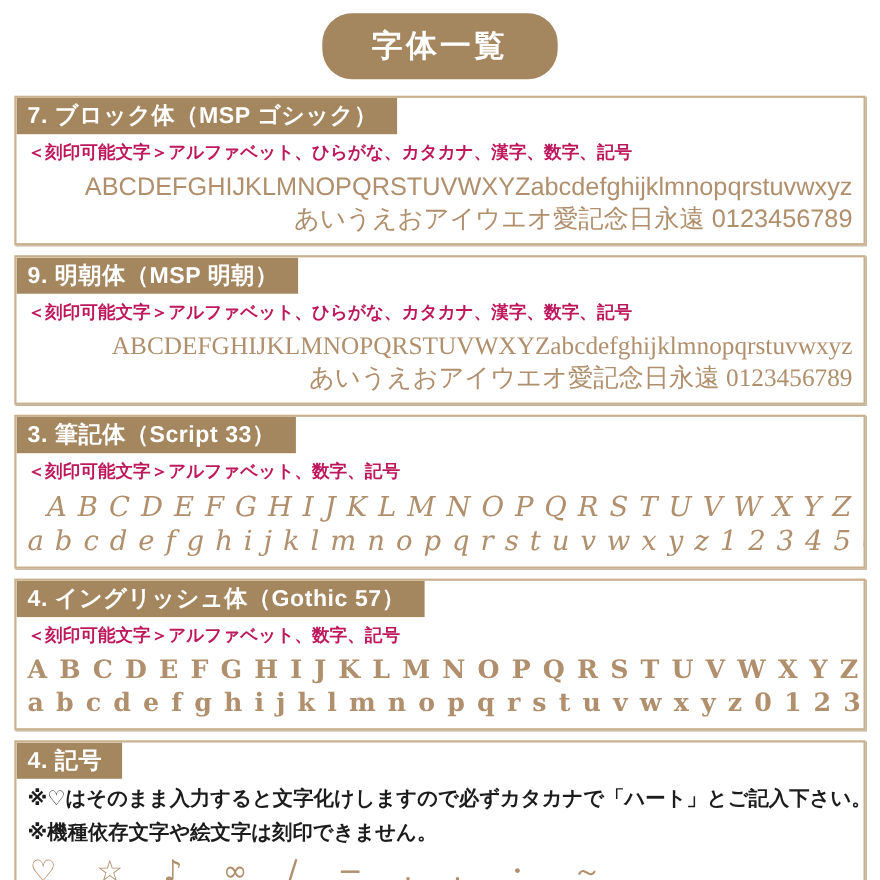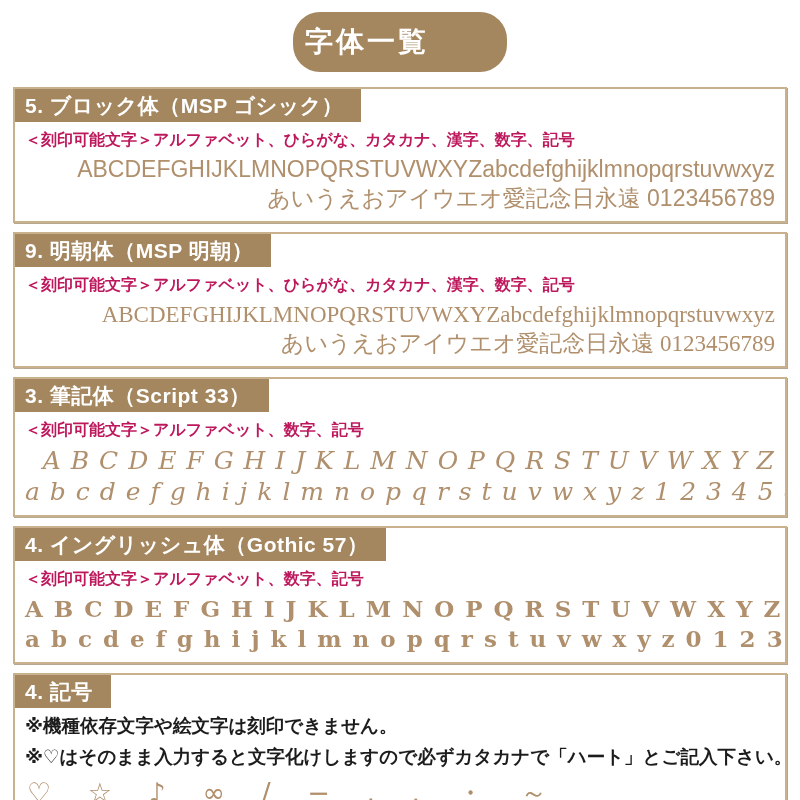--- a/index.html
+++ b/index.html
@@ -8,21 +8,21 @@
     font-family:"Liberation Sans","DejaVu Sans",sans-serif;
     color:#1c1c1c;
   }
   .page{padding:12px 13px 0 13px;}
 
   
   .badge{
     width:190px;margin:0 auto 15px auto;
     background:#a5875f;color:#ffffff;
     border-radius:27px;
-    text-align:left;
+    text-align:center;
     font-size:28px;font-weight:bold;letter-spacing:3px;
     padding:11px 12px;
     box-sizing:content-box;
   }
 
   
   .section{
     border:2px solid #c8b18c;
     box-shadow:1px 1px 0 #b6a98f;
     margin-bottom:9px;
@@ -86,21 +86,21 @@
 </head>
 <body>
 
 <div class="page">
 
   <div class="badge">
     <span>字体一覧</span>
   </div>
 
   <div class="section font-gothic">
-    <div class="section-bar">5. ブロック体（MSP ゴシック）</div>
+    <div class="section-bar">7. ブロック体（MSP ゴシック）</div>
     <div class="cap">＜刻印可能文字＞アルファベット、ひらがな、カタカナ、漢字、数字、記号</div>
     <div class="samples">
       <div class="sample-line">ABCDEFGHIJKLMNOPQRSTUVWXYZabcdefghijklmnopqrstuvwxyz</div>
       <div class="sample-line">あいうえおアイウエオ愛記念日永遠 0123456789</div>
     </div>
   </div>
 
   <div class="section font-mincho">
     <div class="section-bar">9. 明朝体（MSP 明朝）</div>
     <div class="cap">＜刻印可能文字＞アルファベット、ひらがな、カタカナ、漢字、数字、記号</div>
@@ -123,18 +123,18 @@
     <div class="section-bar">4. イングリッシュ体（Gothic 57）</div>
     <div class="cap">＜刻印可能文字＞アルファベット、数字、記号</div>
     <div class="samples">
       <div class="sample-line">A B C D E F G H I J K L M N O P Q R S T U V W X Y Z</div>
       <div class="sample-line">a b c d e f g h i j k l m n o p q r s t u v w x y z   0 1 2 3 4 5 6 7 8 9</div>
     </div>
   </div>
 
   <div class="section">
     <div class="section-bar">4. 記号</div>
+    <div class="note">※♡はそのまま入力すると文字化けしますので必ずカタカナで「ハート」とご記入下さい。</div>
     <div class="note">※機種依存文字や絵文字は刻印できません。</div>
-    <div class="note">※♡はそのまま入力すると文字化けしますので必ずカタカナで「ハート」とご記入下さい。</div>
     <div class="symbols-line">♡ ☆ ♪ ∞ / − , . ・ ～</div>
   </div>
 
 </div>
 
 </body></html>

